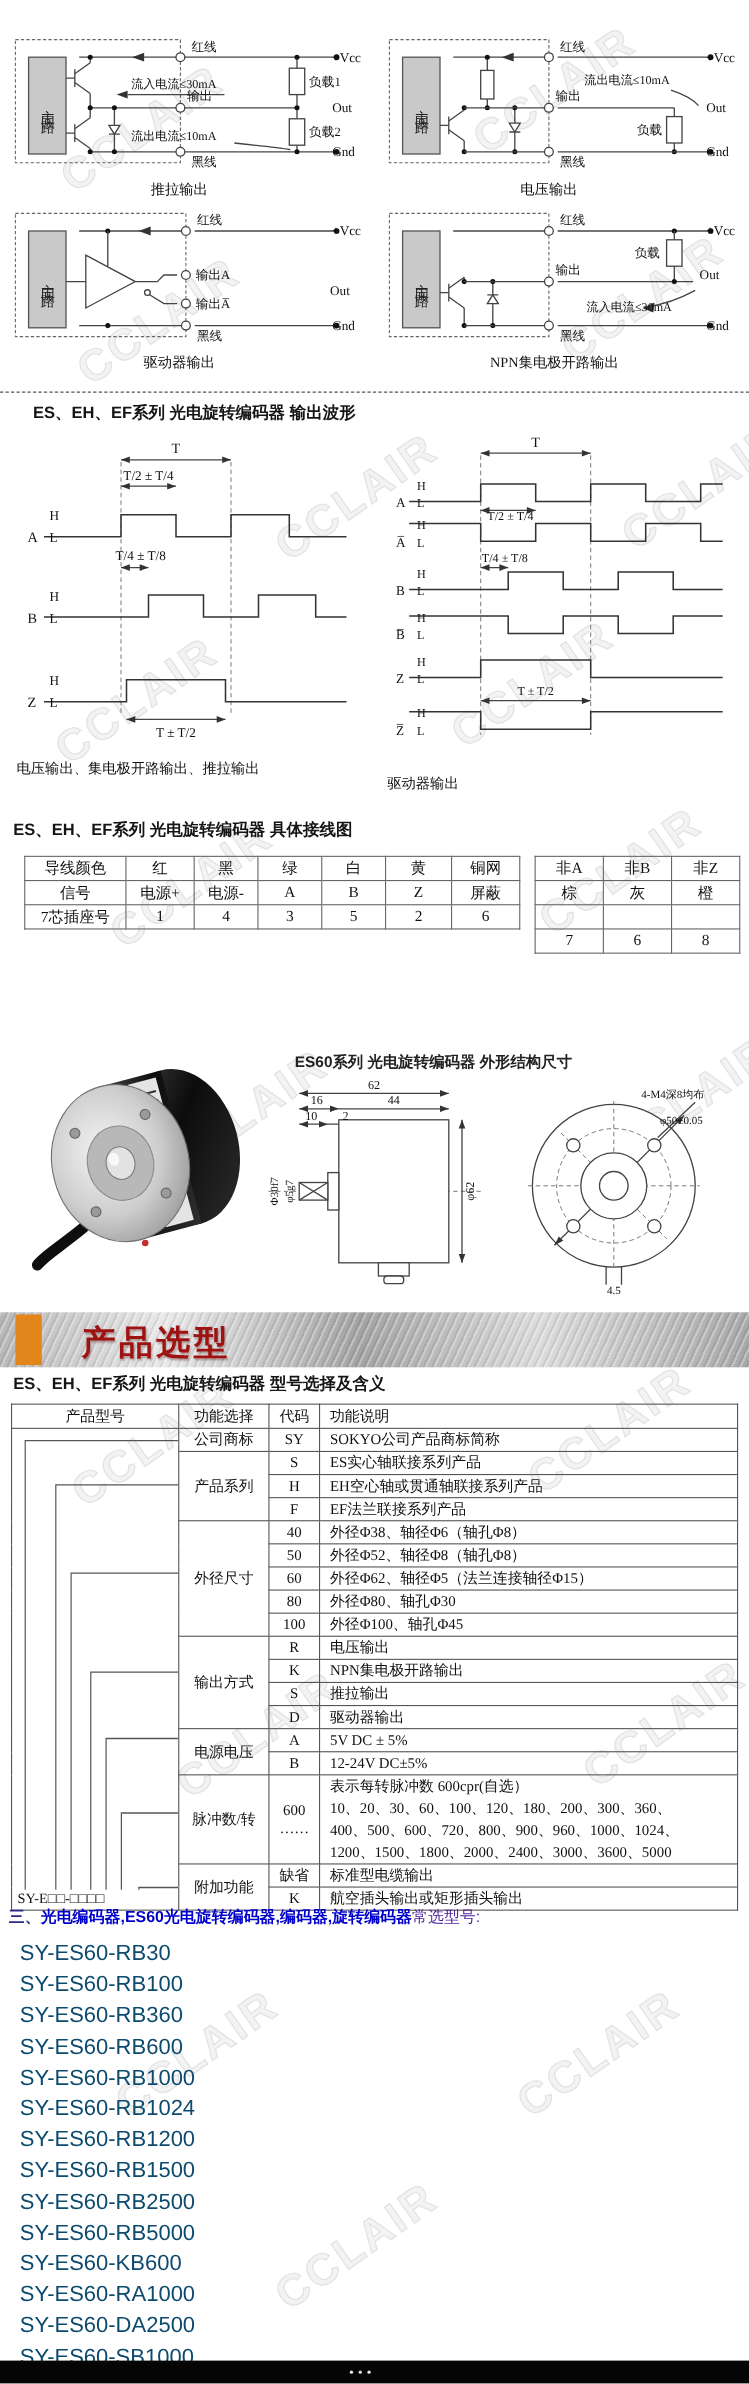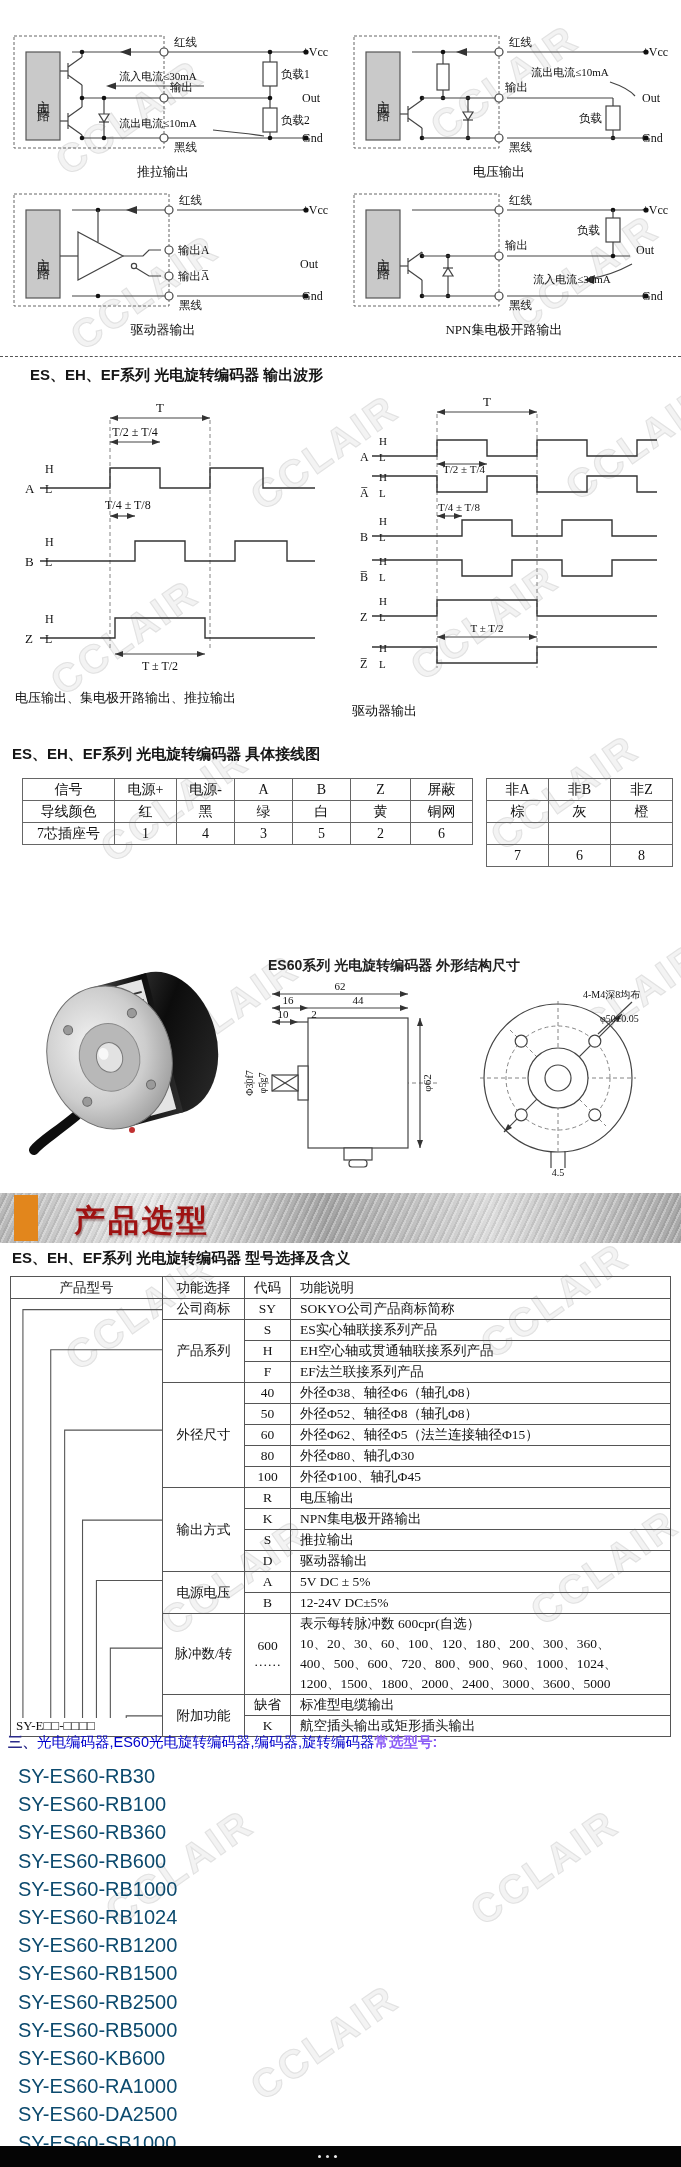--- a/index.html
+++ b/index.html
@@ -44,22 +44,22 @@
   .stab th,.stab td{border:1px solid #555;font-weight:400;padding:0 3px;height:19px;text-align:center;overflow:hidden}
   .stab th{height:21px}
   .stab .desc{text-align:left;padding-left:9px}
   .stab .ml div{line-height:20px;white-space:nowrap}
   .tree-cell{padding:0 !important;position:relative}
   .tree-wrap{position:absolute;left:0;top:0;right:0;bottom:0}
   .tree-wrap svg{position:absolute;left:0;top:0;width:100%;height:100%}
   .code-label{position:absolute;left:5px;bottom:2px;font:13px "Liberation Serif",serif;color:#111;white-space:nowrap}
   #model-heading{position:absolute;left:8px;top:1733px;font-size:14.5px;z-index:2;white-space:nowrap}
   #model-heading .pre{color:#2a2a8a;font-weight:bold}
-  #model-heading .lnk{color:#0000cc;font-weight:normal}
-  #model-heading .suf{color:#8b5cf6;font-weight:bold}
+  #model-heading .lnk{color:#0000cc;font-weight:bold}
+  #model-heading .suf{color:#4c1d95;font-weight:normal}
   #model-list{position:absolute;left:18px;top:1762px;z-index:2;font-size:20px;color:#0c4a6e;line-height:28.2px}
   #footer-bar{position:absolute;left:0;top:2146px;width:681px;height:21px;background:#050505;z-index:3}
   #footer-bar span{position:absolute;left:318px;top:9px;width:3px;height:3px;background:#eee;border-radius:50%;
       box-shadow:8px 0 0 #ddd,16px 0 0 #eee}
   .drawing-title{position:absolute;left:268px;top:957px;font-weight:bold;font-size:14px;z-index:2;white-space:nowrap}
 </style>
 </head>
 <body>
 
 <div id="page">
@@ -382,36 +382,36 @@
           <col style="width: 92px;">
           <col style="width: 62px;">
           <col style="width: 58px;">
           <col style="width: 58px;">
           <col style="width: 58px;">
           <col style="width: 60px;">
           <col style="width: 62px;">
         </colgroup>
         <tbody>
           <tr>
+            <td>导线颜色</td>
+            <td>红</td>
+            <td>黑</td>
+            <td>绿</td>
+            <td>白</td>
+            <td>黄</td>
+            <td>铜网</td>
+          </tr>
+          <tr>
             <td>信号</td>
             <td>电源+</td>
             <td>电源-</td>
             <td>A</td>
             <td>B</td>
             <td>Z</td>
             <td>屏蔽</td>
-          </tr>
-          <tr>
-            <td>导线颜色</td>
-            <td>红</td>
-            <td>黑</td>
-            <td>绿</td>
-            <td>白</td>
-            <td>黄</td>
-            <td>铜网</td>
           </tr>
           <tr>
             <td>7芯插座号</td>
             <td>1</td>
             <td>4</td>
             <td>3</td>
             <td>5</td>
             <td>2</td>
             <td>6</td>
           </tr>

